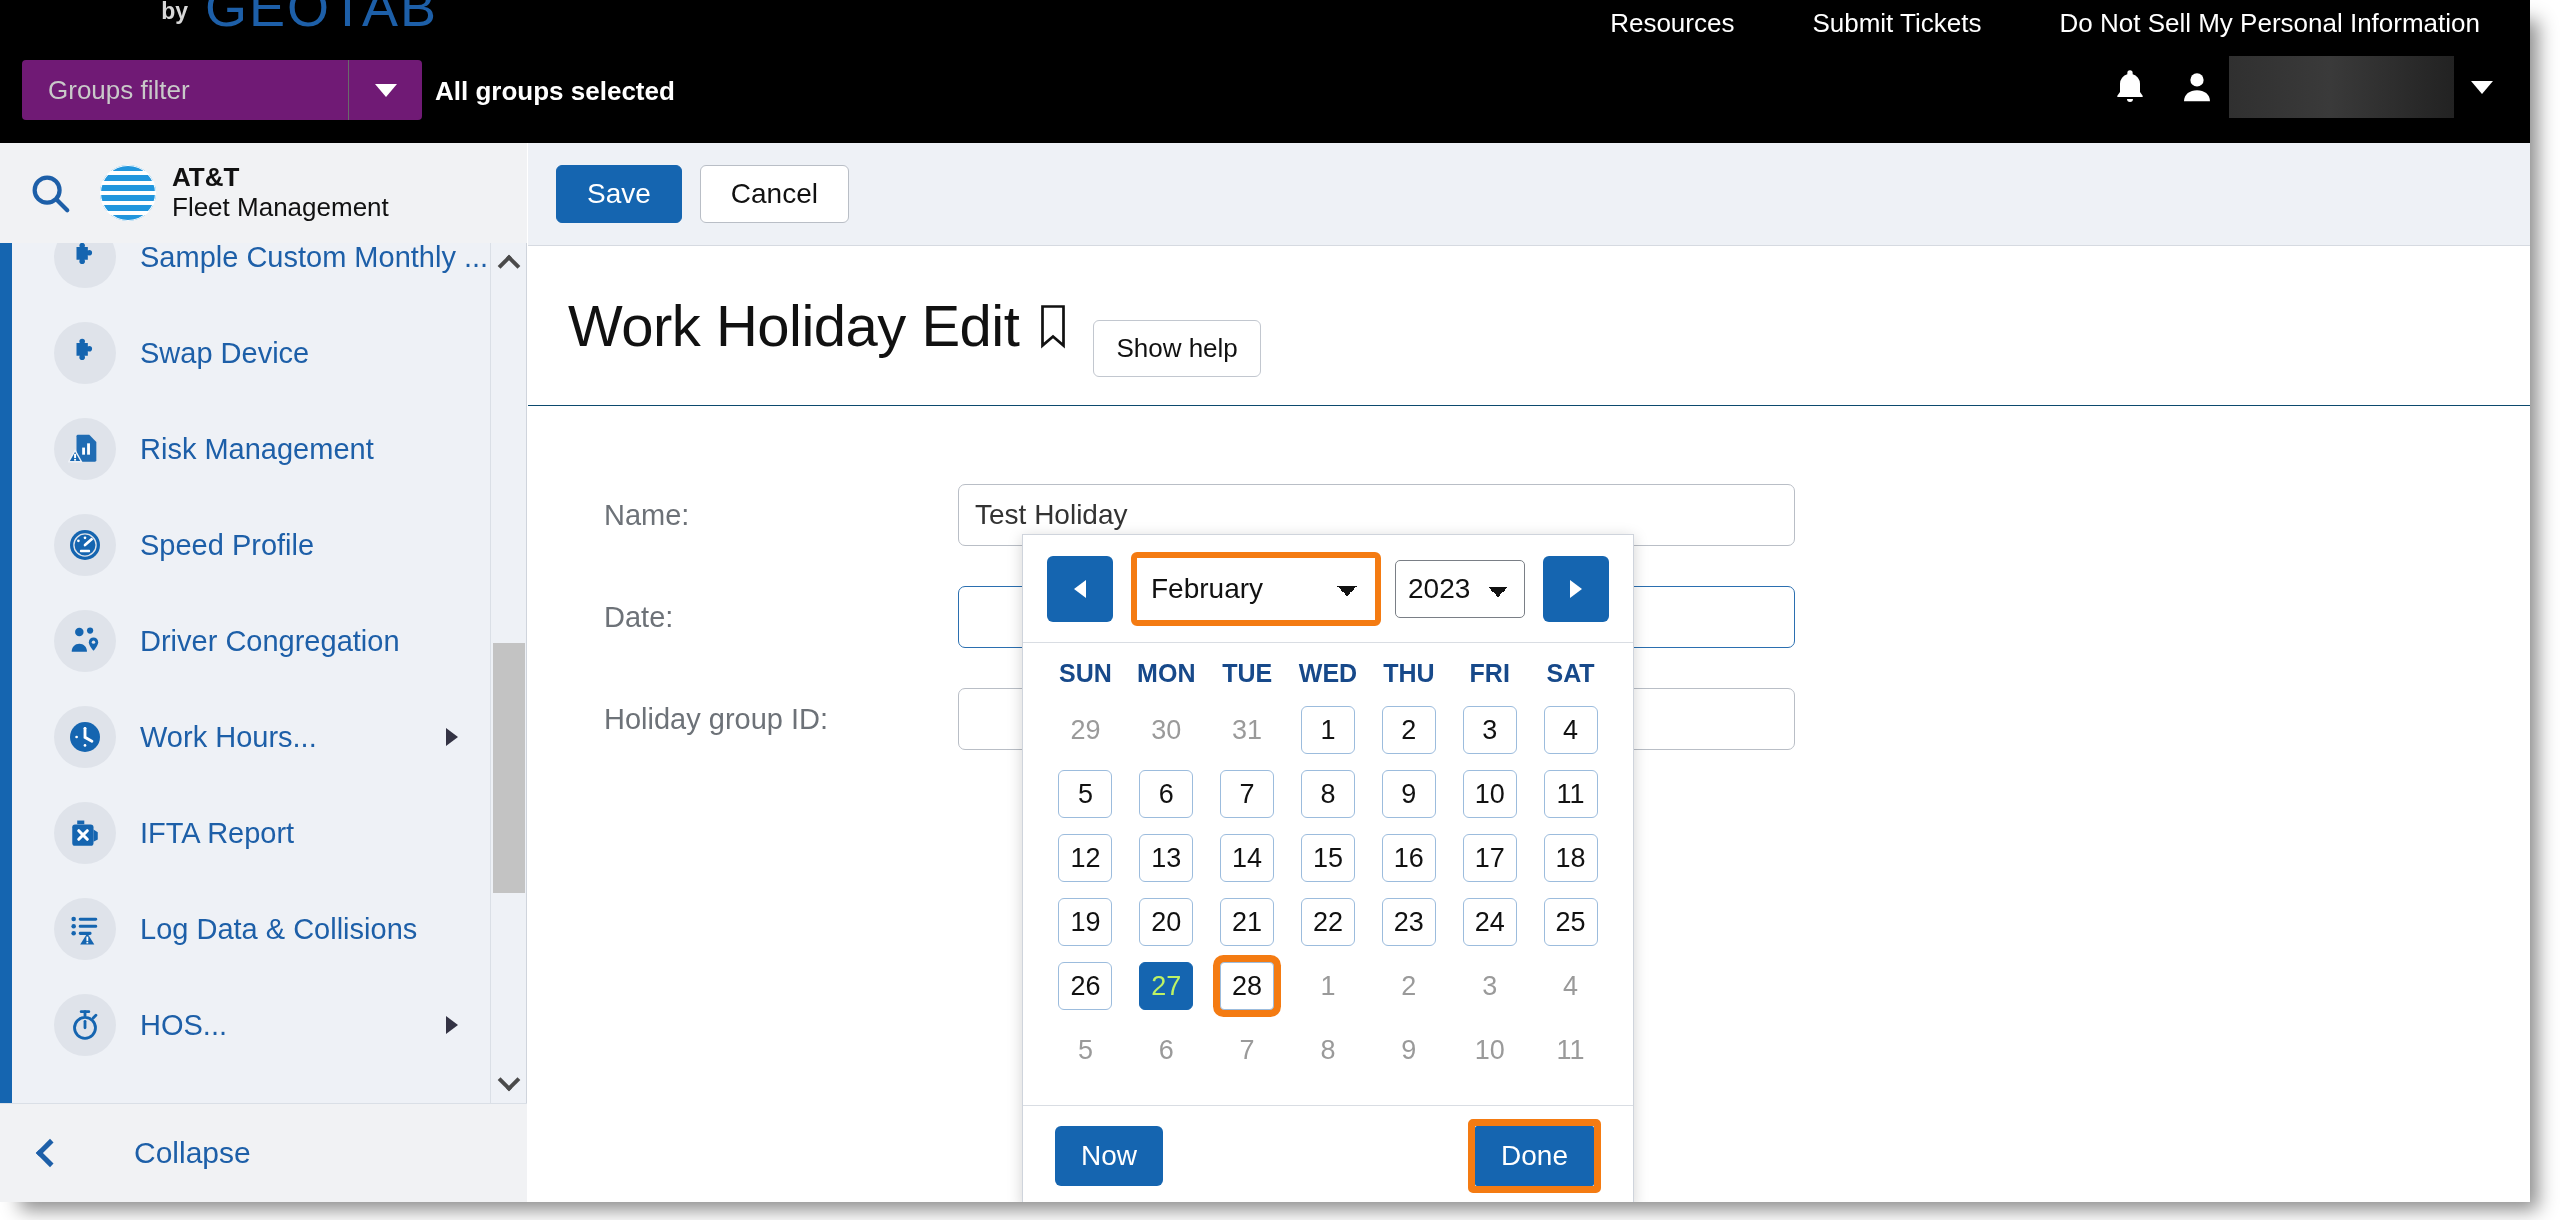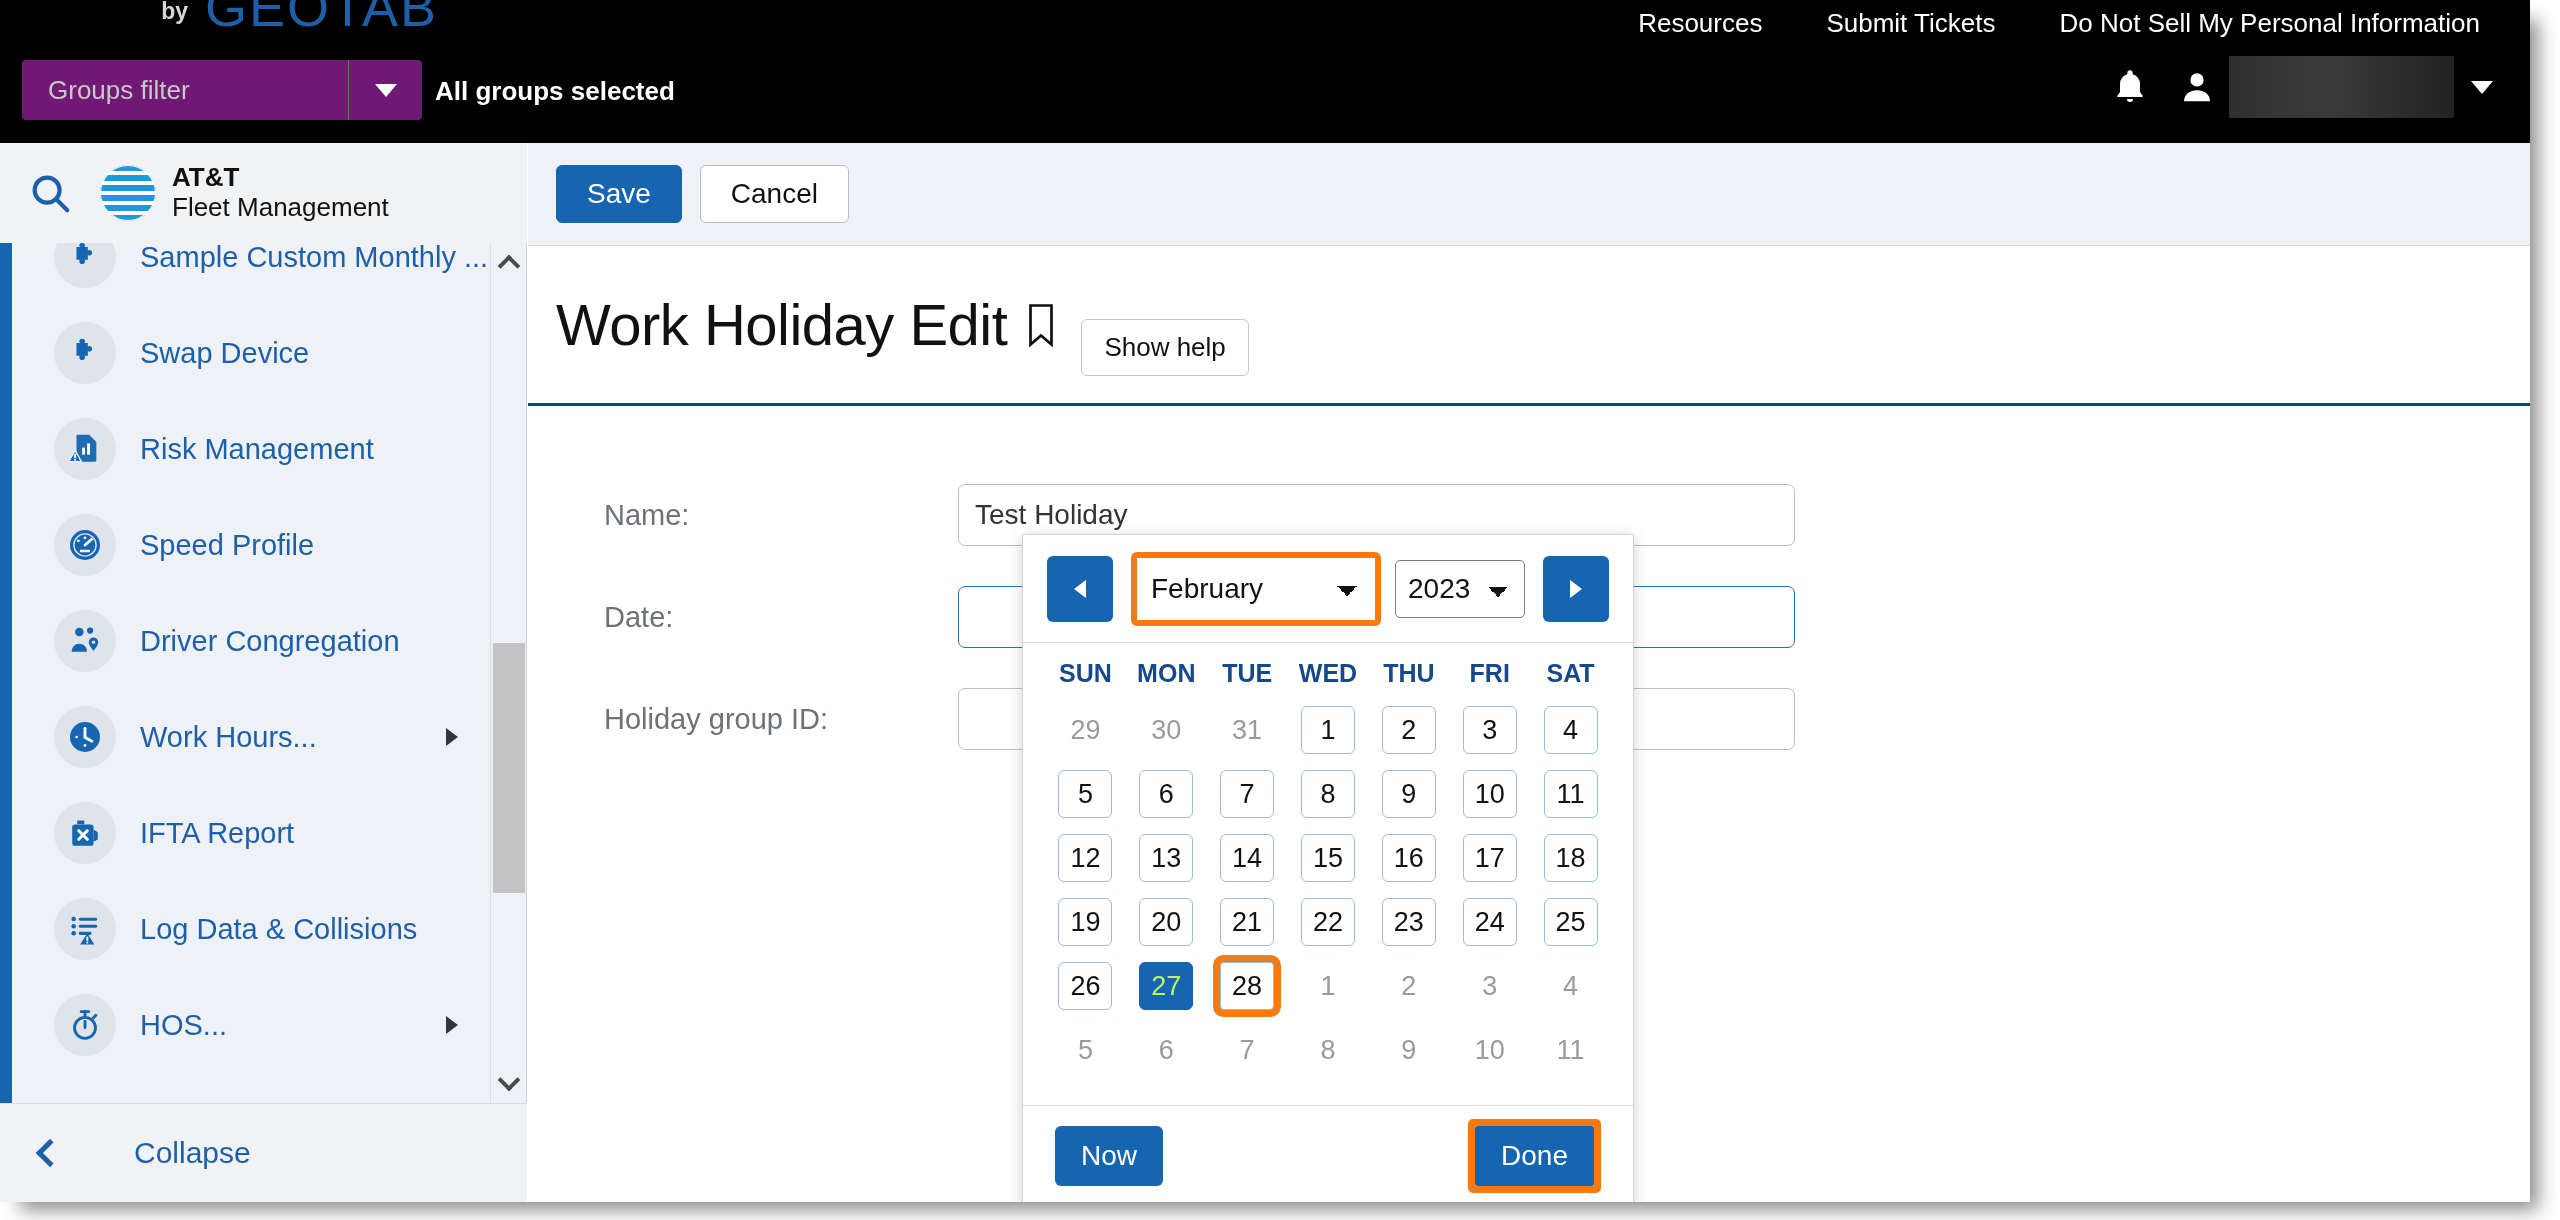--- a/index.html
+++ b/index.html
@@ -57,21 +57,21 @@
     border-right: 11px solid transparent;
     border-top: 13px solid #ffffff;
   }
   .all-groups {
     position: absolute; left: 435px; top: 76px;
     color: #ffffff; font-size: 26px; font-weight: bold;
   }
 
   .topnav {
     position: absolute; top: 8px; right: 18px;
-    display: flex; align-items: center; gap: 0px;
+    display: flex; align-items: center; gap: 14px;
   }
   .topnav a {
     color: #ffffff; font-size: 26px;
     text-decoration: none; padding: 0 32px;
     white-space: nowrap;
   }
 
   .topright {
     position: absolute; top: 56px; right: 20px;
     display: flex; align-items: center; gap: 0;
@@ -208,22 +208,22 @@
   }
   .btn-primary {
     background: #1565b0; color: #ffffff; border: 1px solid #1565b0;
   }
   .btn-secondary {
     background: #ffffff; color: #111111; border: 1px solid #b9bec6;
   }
 
   .page-head {
     position: relative; height: 160px;
-    border-bottom: 3px solid #0c4a6e;
-    display: flex; align-items: center; padding-left: 28px;
+    border-bottom: 1px solid #0c4a6e;
+    display: flex; align-items: center; padding-left: 40px;
   }
   .page-title {
     font-size: 58px; font-weight: 400; color: #111111;
     letter-spacing: -0.5px;
   }
   .bookmark-icon { margin-left: 16px; display: flex; align-items: center; }
   .btn-help {
     margin-left: 22px; font-size: 26px;
     background: #ffffff; color: #111; border: 1px solid #c2c7cf;
     border-radius: 6px; padding: 12px 22px; cursor: pointer; margin-top: 46px;

